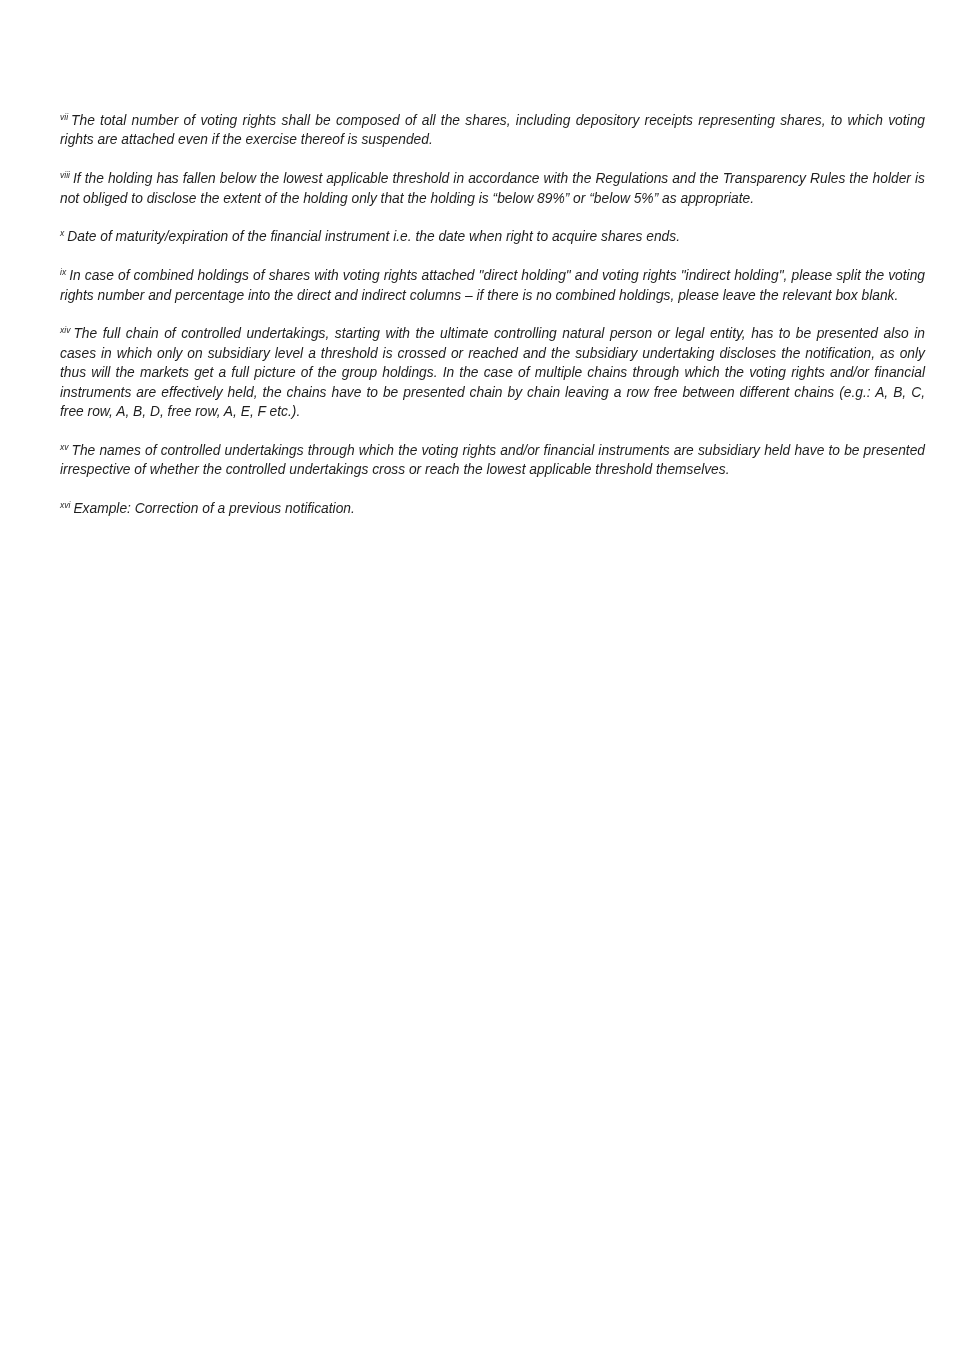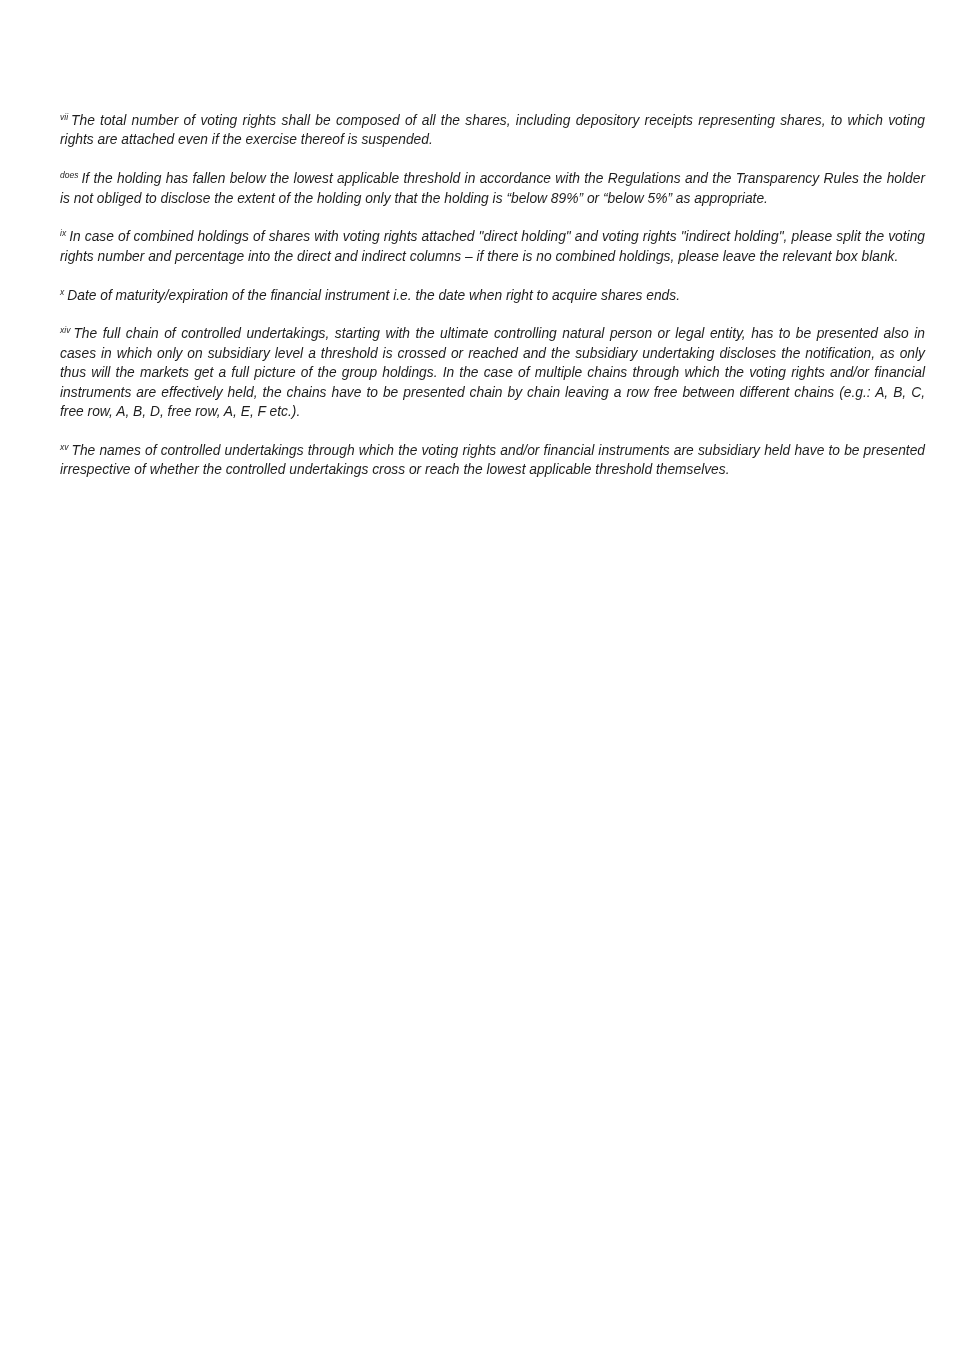--- a/index.html
+++ b/index.html
@@ -36,27 +36,28 @@
     margin-right: 3px;
   }
 </style>
 </head>
 <body>
 
 <main class="page">
 
   <p class="fn"><sup class="marker">vii</sup><span>The total number of voting rights shall be composed of all the shares, including depository receipts representing shares, to which voting rights are attached even if the exercise thereof is suspended.</span></p>
 
-  <p class="fn"><sup class="marker">does</sup><span>If the holding has fallen below the lowest applicable threshold in accordance with the Regulations and the Transparency Rules the holder is not obliged to disclose the extent of the holding only that the holding is “below 89%” or “below 5%” as appropriate.</span></p>
+  <p class="fn"><sup class="marker">viii</sup><span>If the holding has fallen below the lowest applicable threshold in accordance with the Regulations and the Transparency Rules the holder is not obliged to disclose the extent of the holding only that the holding is “below 89%” or “below 5%” as appropriate.</span></p>
+
+  <p class="fn"><sup class="marker">x</sup><span>Date of maturity/expiration of the financial instrument i.e. the date when right to acquire shares ends.</span></p>
 
   <p class="fn"><sup class="marker">ix</sup><span>In case of combined holdings of shares with voting rights attached "direct holding" and voting rights "indirect holding", please split the voting rights number and percentage into the direct and indirect columns – if there is no combined holdings, please leave the relevant box blank.</span></p>
-
-  <p class="fn"><sup class="marker">x</sup><span>Date of maturity/expiration of the financial instrument i.e. the date when right to acquire shares ends.</span></p>
 
 
 
 
   <p class="fn"><sup class="marker">xiv</sup><span>The full chain of controlled undertakings, starting with the ultimate controlling natural person or legal entity, has to be presented also in cases in which only on subsidiary level a threshold is crossed or reached and the subsidiary undertaking discloses the notification, as only thus will the markets get a full picture of the group holdings. In the case of multiple chains through which the voting rights and/or financial instruments are effectively held, the chains have to be presented chain by chain leaving a row free between different chains (e.g.: A, B, C, free row, A, B, D, free row, A, E, F etc.).</span></p>
 
   <p class="fn"><sup class="marker">xv</sup><span>The names of controlled undertakings through which the voting rights and/or financial instruments are subsidiary held have to be presented irrespective of whether the controlled undertakings cross or reach the lowest applicable threshold themselves.</span></p>
 
+  <p class="fn"><sup class="marker">xvi</sup><span>Example: Correction of a previous notification.</span></p>
 
 </main>
 
 </body></html>

